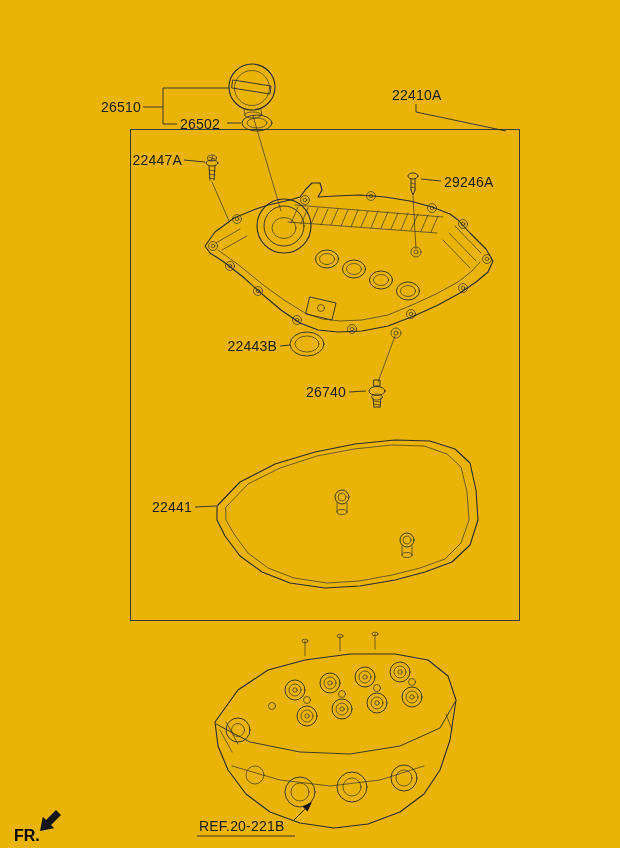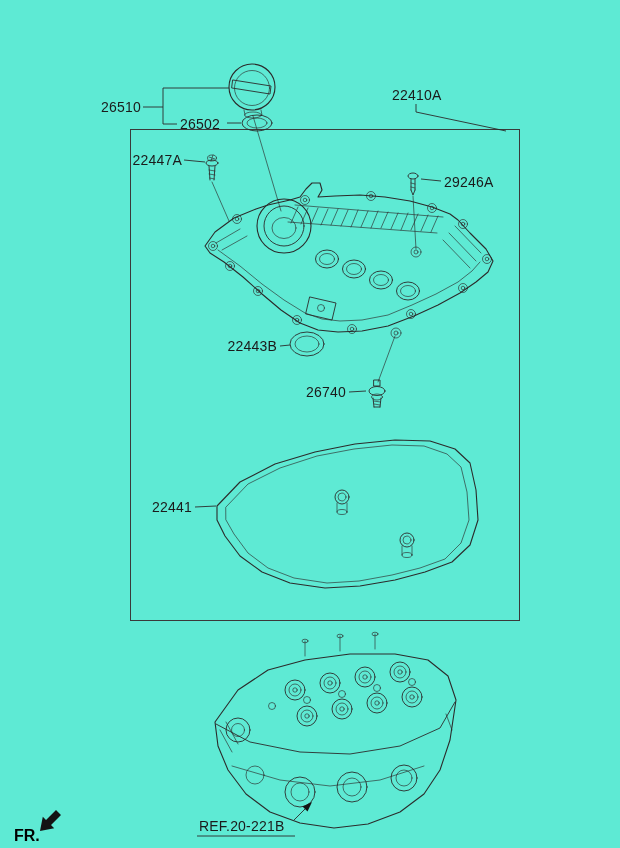--- a/index.html
+++ b/index.html
@@ -1,17 +1,17 @@
 <!DOCTYPE html>
 <html><head>
 <meta charset="utf-8">
 <style>
   html,body { margin:0; padding:0; background:#ffffff; }
   .stage {
-    position:relative; width:620px; height:848px; background:#5eead4;
+    position:relative; width:620px; height:848px; background:#eab308;
     font-family:"Liberation Sans", sans-serif; overflow:hidden;
   }
   svg { display:block; }
   .ln     { stroke:#2b2b2b; stroke-width:1.1; fill:none; stroke-linejoin:round; stroke-linecap:round; }
   .med    { stroke:#2b2b2b; stroke-width:0.9; fill:none; stroke-linejoin:round; stroke-linecap:round; }
   .thin   { stroke:#2b2b2b; stroke-width:0.65; fill:none; stroke-linejoin:round; stroke-linecap:round; }
   .leader { stroke:#2b2b2b; stroke-width:0.9; fill:none; }
   .boxln  { stroke:#3a3a3a; stroke-width:1; fill:none; }
   .darkfill { fill:#141414; stroke:none; }
   text.callout { font-size:14px; fill:#1b1b1b; letter-spacing:0.2px; }

